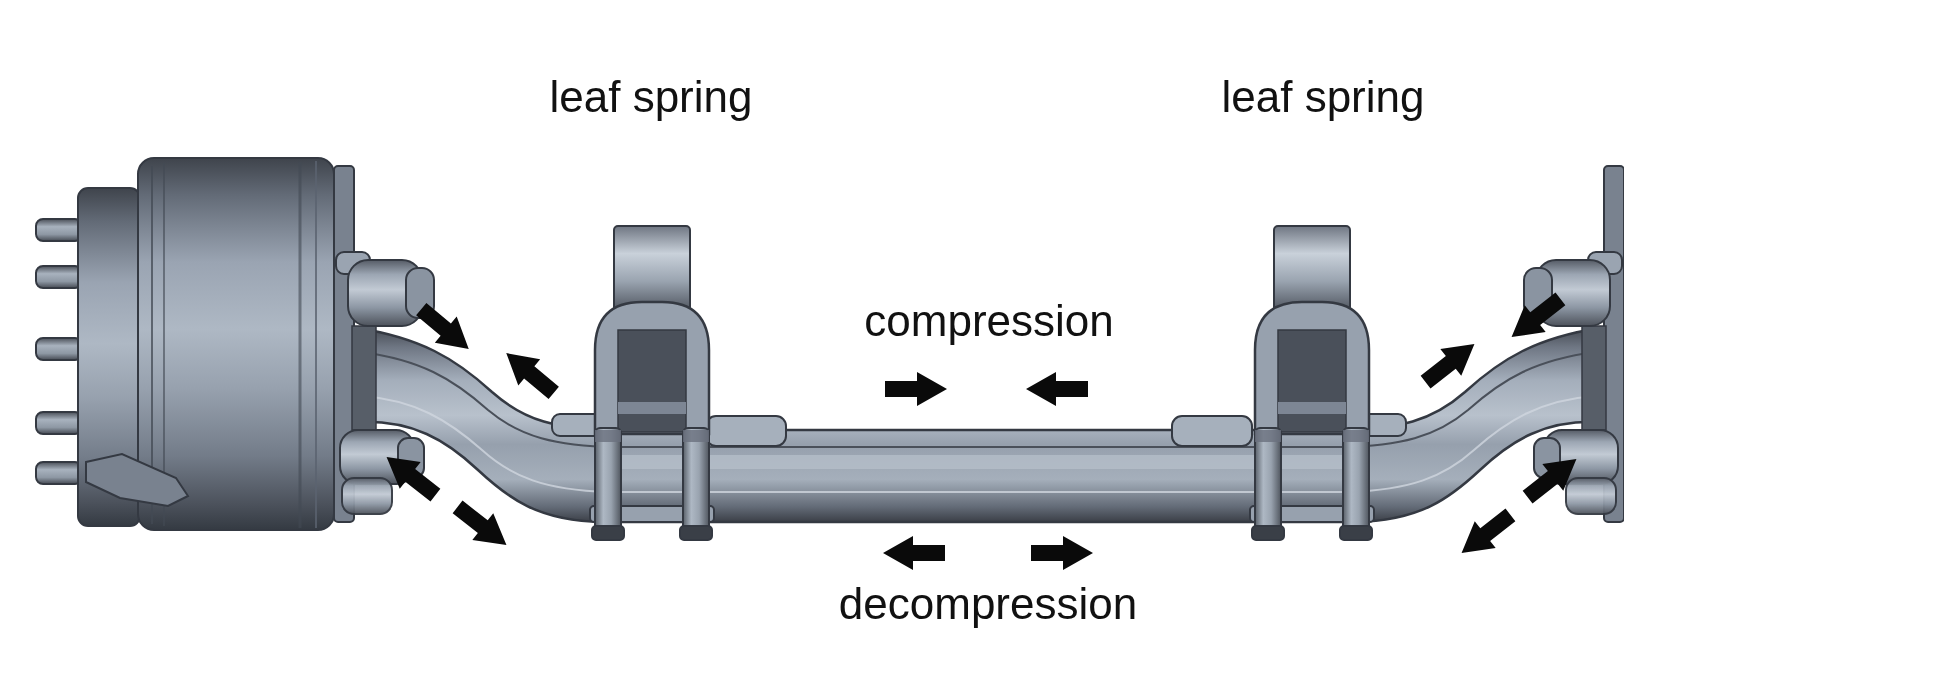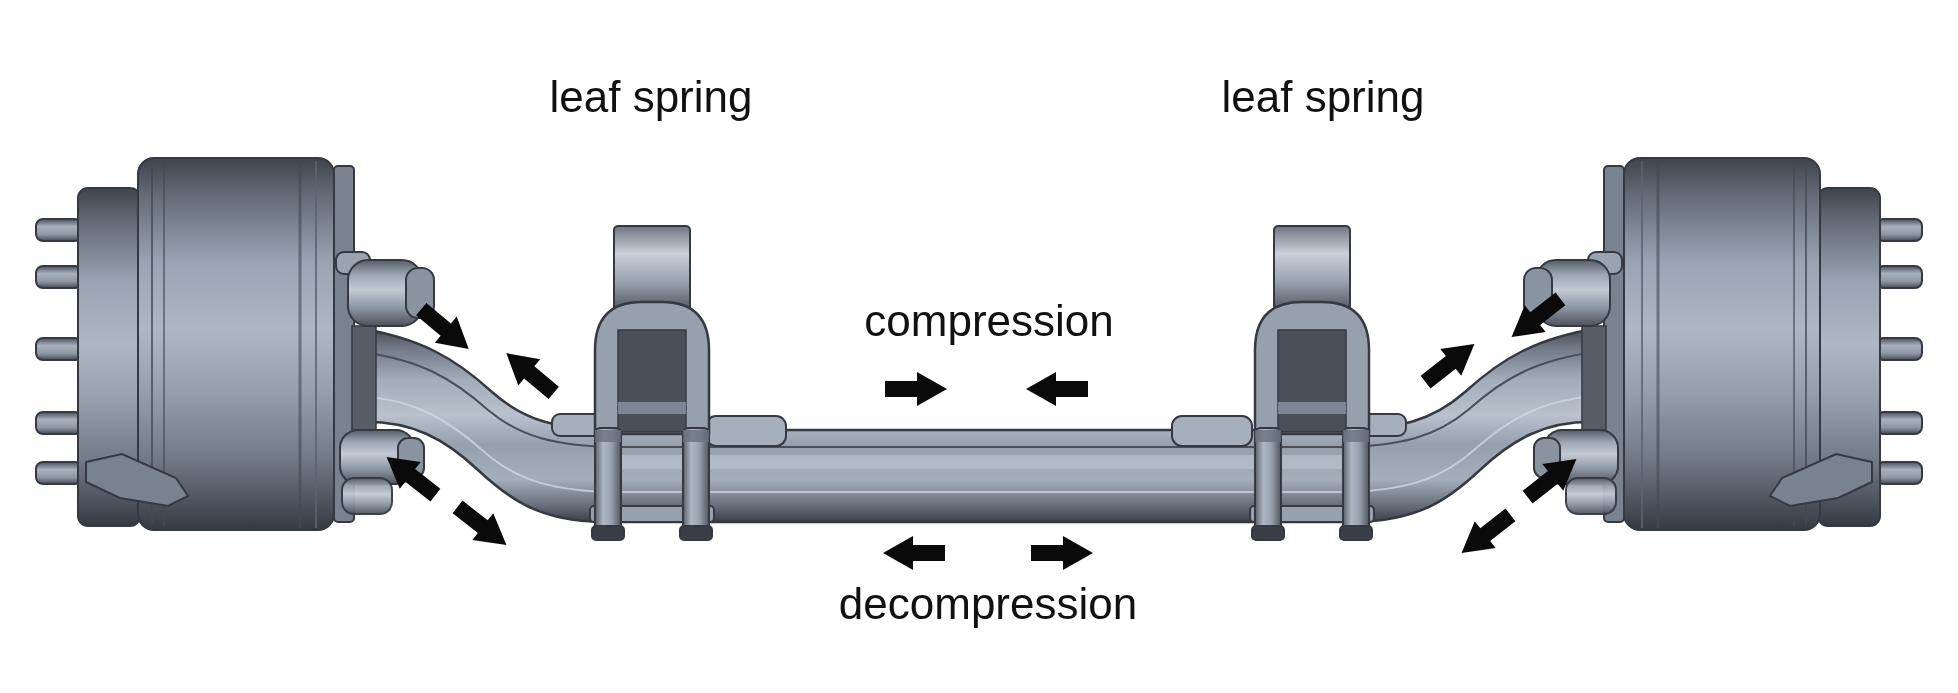--- a/index.html
+++ b/index.html
@@ -1,18 +1,18 @@
 <!DOCTYPE html>
 <html><head>
 <meta charset="utf-8">
 <style>
   html, body { margin: 0; padding: 0; background: #ffffff; }
   .canvas {
     position: relative;
-    width: 1958px;
+    width: 1624px;
     height: 693px;
     background: #ffffff;
     overflow: hidden;
     font-family: "Liberation Sans", sans-serif;
   }
   svg { display: block; }
   .figlabel {
     font-family: "Liberation Sans", sans-serif;
     font-size: 44px;
     fill: #111111;

